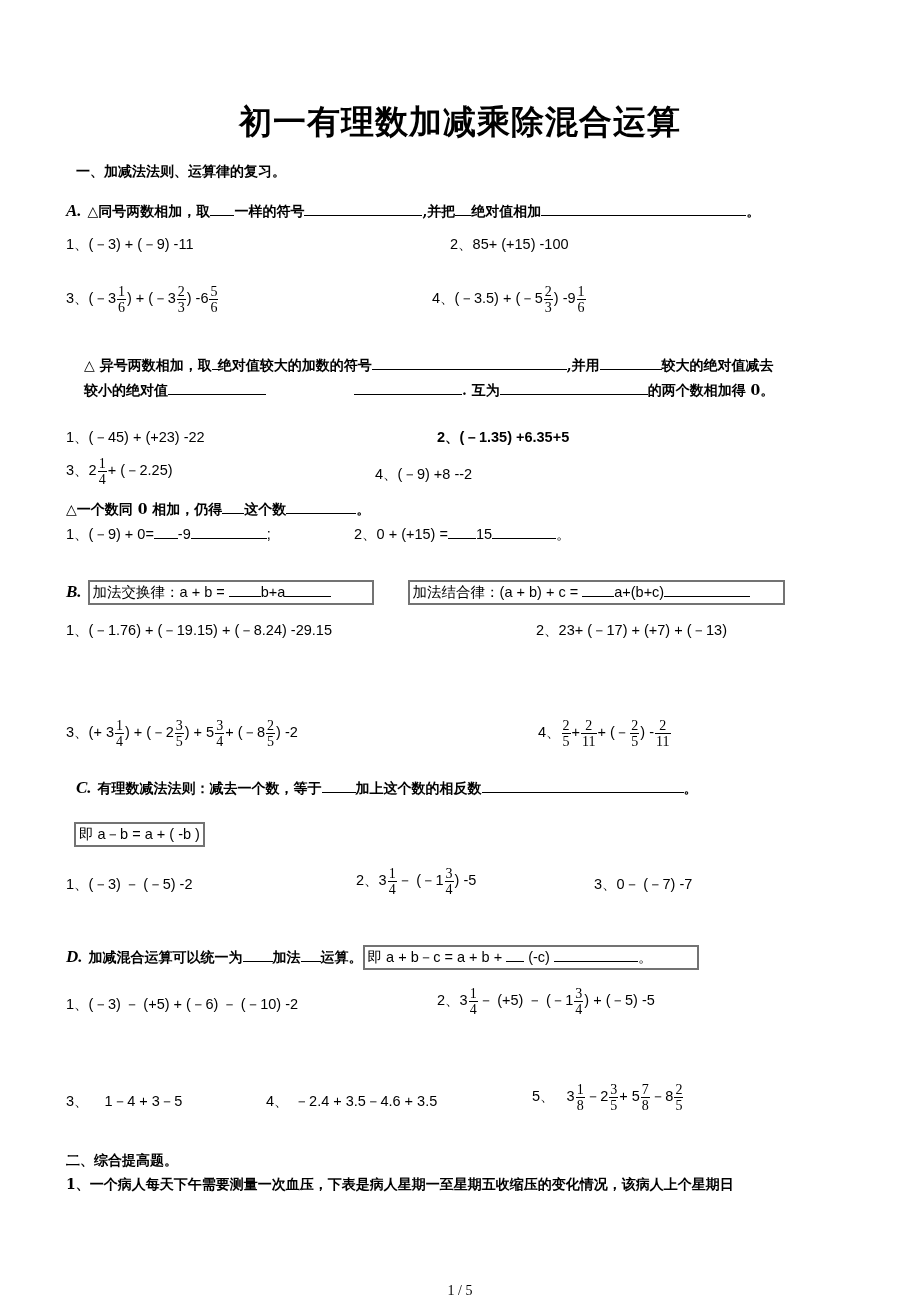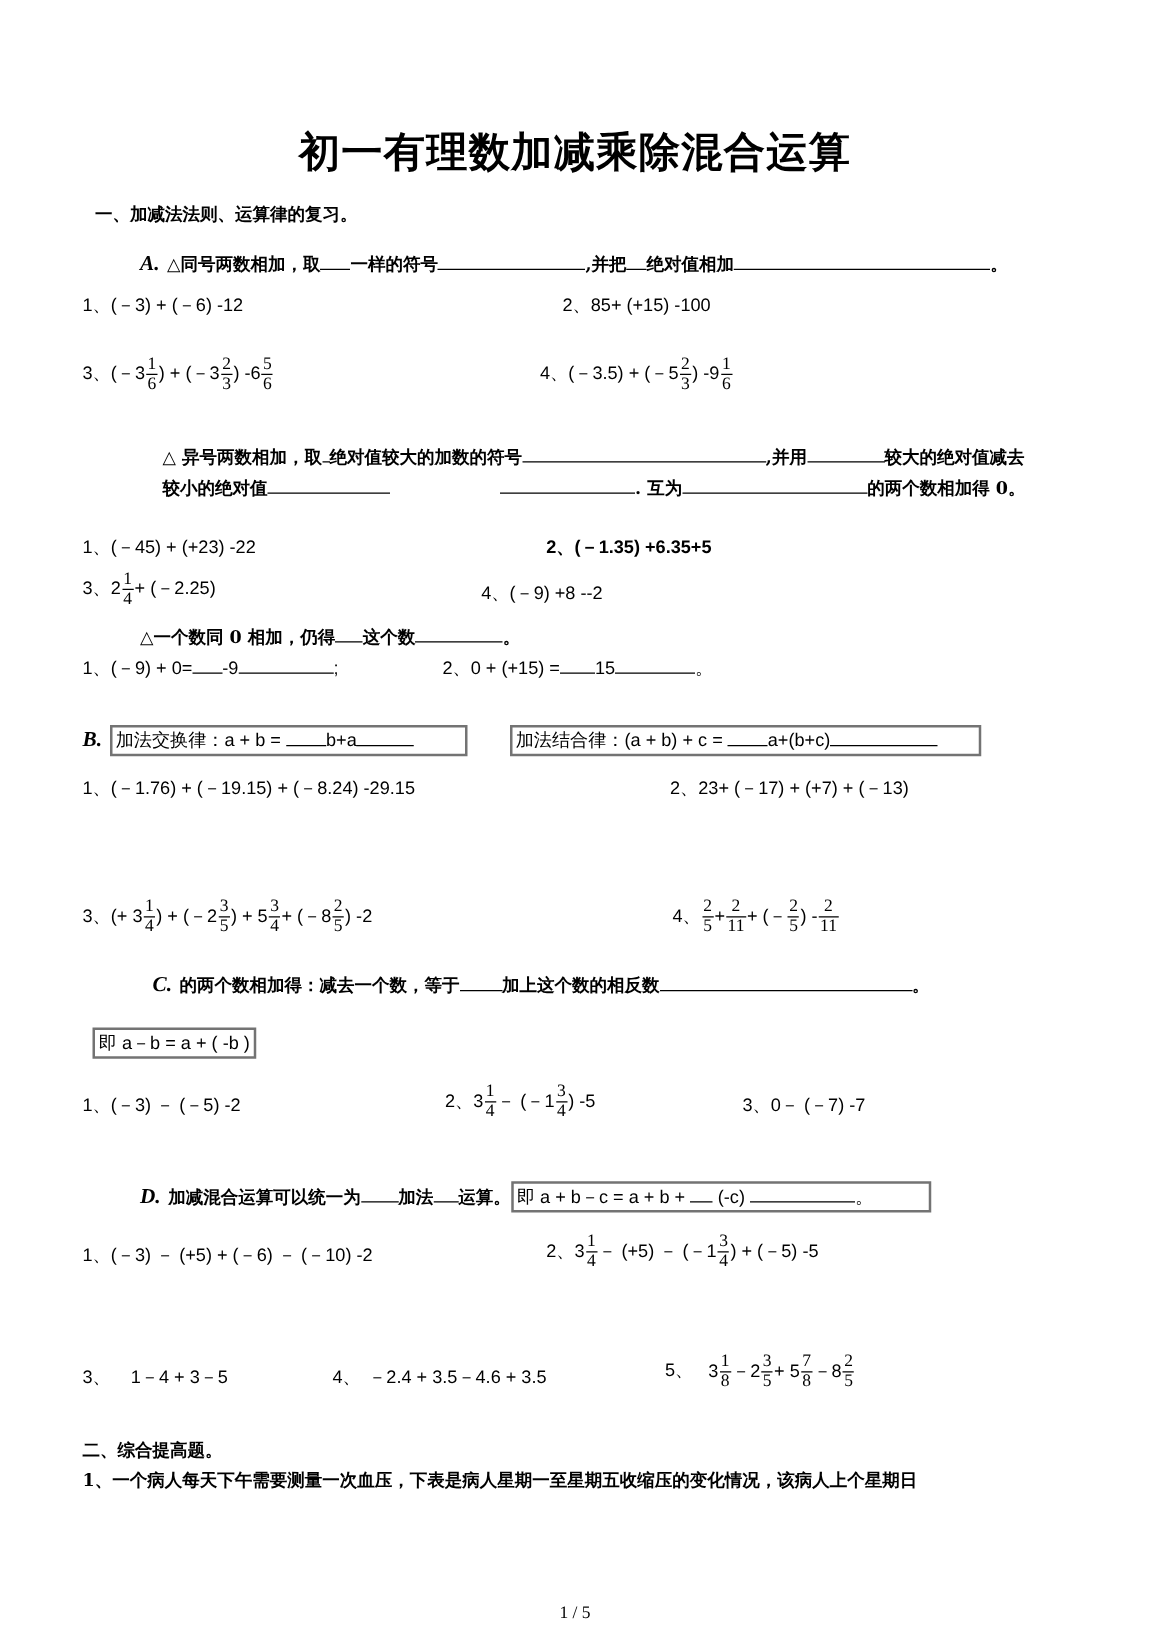--- a/index.html
+++ b/index.html
@@ -2,42 +2,42 @@
 <html><head>
 <meta charset="utf-8">
 <style>
   html, body { margin:0; padding:0; background:#fff; }
   body { width:920px; height:1302px; position:relative; overflow:hidden;
          font-family:"DejaVu Serif", serif; color:#000; }
   .abs { position:absolute; white-space:nowrap; }
   .title { left:0; width:920px; top:100px; text-align:center; font-size:33px; font-weight:bold; letter-spacing:1px; }
   .h { font-size:14px; font-weight:bold; }
   .t { font-size:14.5px; font-family:"Liberation Sans", sans-serif; }
-  .cn { font-size:14px; font-weight:bold;margin-left:46px; }
+  .cn { font-size:14px; font-weight:bold; }
   .L { font-family:"Liberation Serif", serif; font-style:italic; font-weight:bold; font-size:17px; margin-right:6px; }
   .u { display:inline-block; border-bottom:1px solid #000; height:13px; vertical-align:baseline; }
   .frac { display:inline-flex; flex-direction:column; align-items:center; vertical-align:middle;
           font-family:"Liberation Serif", serif; font-size:14px; line-height:15px; margin:0 1px; }
   .frac .n { padding:0 1px; }
   .frac .d { border-top:1px solid #000; padding:0 1px; }
   .box { border:2px solid #737373; padding:1px 3px; display:inline-block; }
   .page { left:0; width:920px; top:1283px; text-align:center; font-size:14px; font-family:"Liberation Serif", serif; }
 </style>
 </head>
 <body>
 
 <div class="abs title">初一有理数加减乘除混合运算</div>
 
 <div class="abs h" style="left:76px;top:163px;">一、加减法法则、运算律的复习。</div>
 
 <div class="abs cn" style="left:66px;top:201px;">
   <span class="L">A.</span><span>△同号两数相加，取</span><span class="u" style="width:24px"></span><span>一样的符号</span><span class="u" style="width:118px"></span><span>,并把</span><span class="u" style="width:16px"></span><span>绝对值相加</span><span class="u" style="width:205px"></span><span>。</span>
 </div>
 
-<div class="abs t" style="left:66px;top:235px;"><span>1、</span><span>(－3) + (－6) -12</span></div>
+<div class="abs t" style="left:66px;top:235px;"><span>1、</span><span>(－3) + (－9) -11</span></div>
 <div class="abs t" style="left:450px;top:235px;"><span>2、</span><span>85+ (+15) -100</span></div>
 
 <div class="abs t" style="left:66px;top:284px;">
   <span>3、</span><span>(－3</span><span class="frac">
       <span class="n">1</span>
       <span class="d">6</span>
     </span><span>) + (－3</span><span class="frac">
       <span class="n">2</span>
       <span class="d">3</span>
     </span><span>) -6</span><span class="frac">
@@ -63,21 +63,21 @@
 </div>
 
 <div class="abs t" style="left:66px;top:428px;"><span>1、</span><span>(－45) + (+23) -22</span></div>
 <div class="abs t" style="left:437px;top:428px;font-weight:bold;"><span>2、</span><span>(－1.35) +6.35+5</span></div>
 <div class="abs t" style="left:66px;top:456px;">
   <span>3、</span><span>2</span><span class="frac">
       <span class="n">1</span>
       <span class="d">4</span>
     </span><span>+ (－2.25)</span>
 </div>
-<div class="abs t" style="left:385px;top:465px;text-align:center;"><span>4、</span><span>(－9) +8 --2</span></div>
+<div class="abs t" style="left:375px;top:465px;text-align:center;"><span>4、</span><span>(－9) +8 --2</span></div>
 
 <div class="abs cn" style="left:66px;top:500px;">
   <span>△一个数同 0 相加，仍得</span><span class="u" style="width:22px"></span><span>这个数</span><span class="u" style="width:70px"></span><span>。</span>
 </div>
 <div class="abs t" style="left:66px;top:525px;">
   <span>1、</span><span>(－9) + 0=</span><span class="u" style="width:24px"></span><span>-9</span><span class="u" style="width:76px"></span><span>;</span>
 </div>
 <div class="abs t" style="left:354px;top:525px;">
   <span>2、</span><span>0 + (+15) =</span><span class="u" style="width:28px"></span><span>15</span><span class="u" style="width:64px"></span><span>。</span>
 </div>
@@ -113,21 +113,21 @@
     </span><span>+ (－</span><span class="frac">
       <span class="n">2</span>
       <span class="d">5</span>
     </span><span>) -</span><span class="frac">
       <span class="n">2</span>
       <span class="d">11</span>
     </span>
 </div>
 
 <div class="abs cn" style="left:76px;top:778px;">
-  <span class="L">C.</span><span>的两个数相加得：减去一个数，等于</span><span class="u" style="width:34px"></span><span>加上这个数的相反数</span><span class="u" style="width:202px"></span><span>。</span>
+  <span class="L">C.</span><span>有理数减法法则：减去一个数，等于</span><span class="u" style="width:34px"></span><span>加上这个数的相反数</span><span class="u" style="width:202px"></span><span>。</span>
 </div>
 <div class="abs t" style="left:74px;top:822px;"><span class="box" style="font-weight:normal">即 a－b = a + (   -b   )</span></div>
 
 <div class="abs t" style="left:66px;top:875px;"><span>1、</span><span>(－3) － (－5) -2</span></div>
 <div class="abs t" style="left:356px;top:866px;">
   <span>2、</span><span>3</span><span class="frac">
       <span class="n">1</span>
       <span class="d">4</span>
     </span><span>－ (－1</span><span class="frac">
       <span class="n">3</span>

